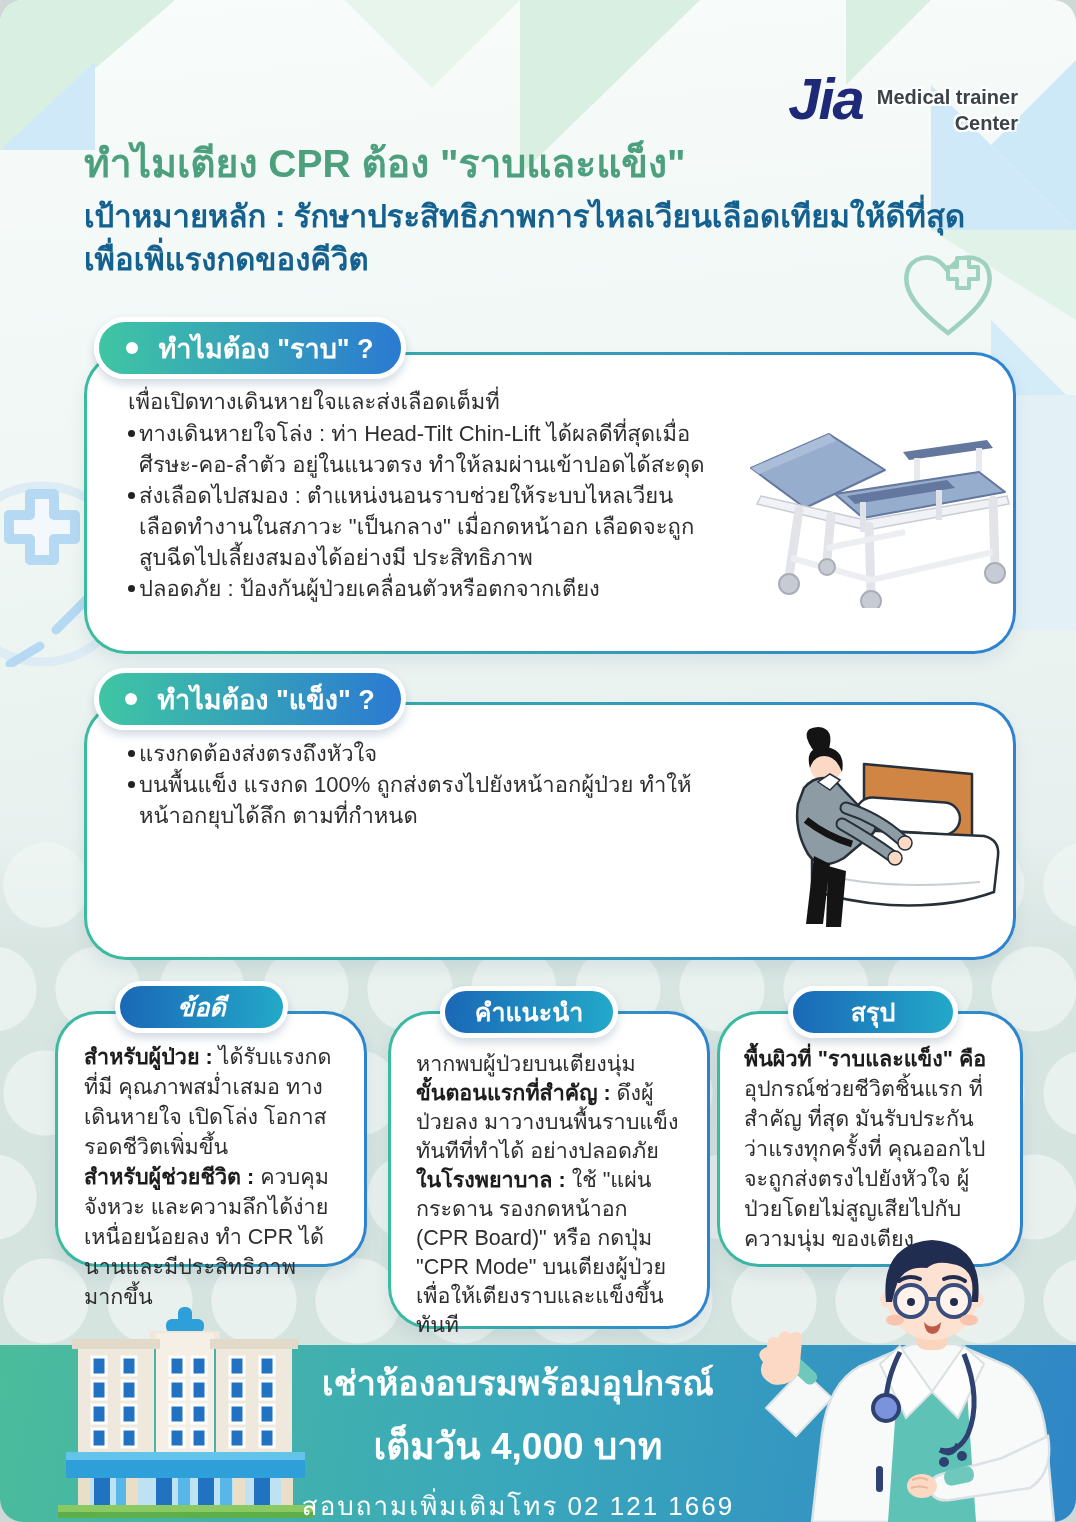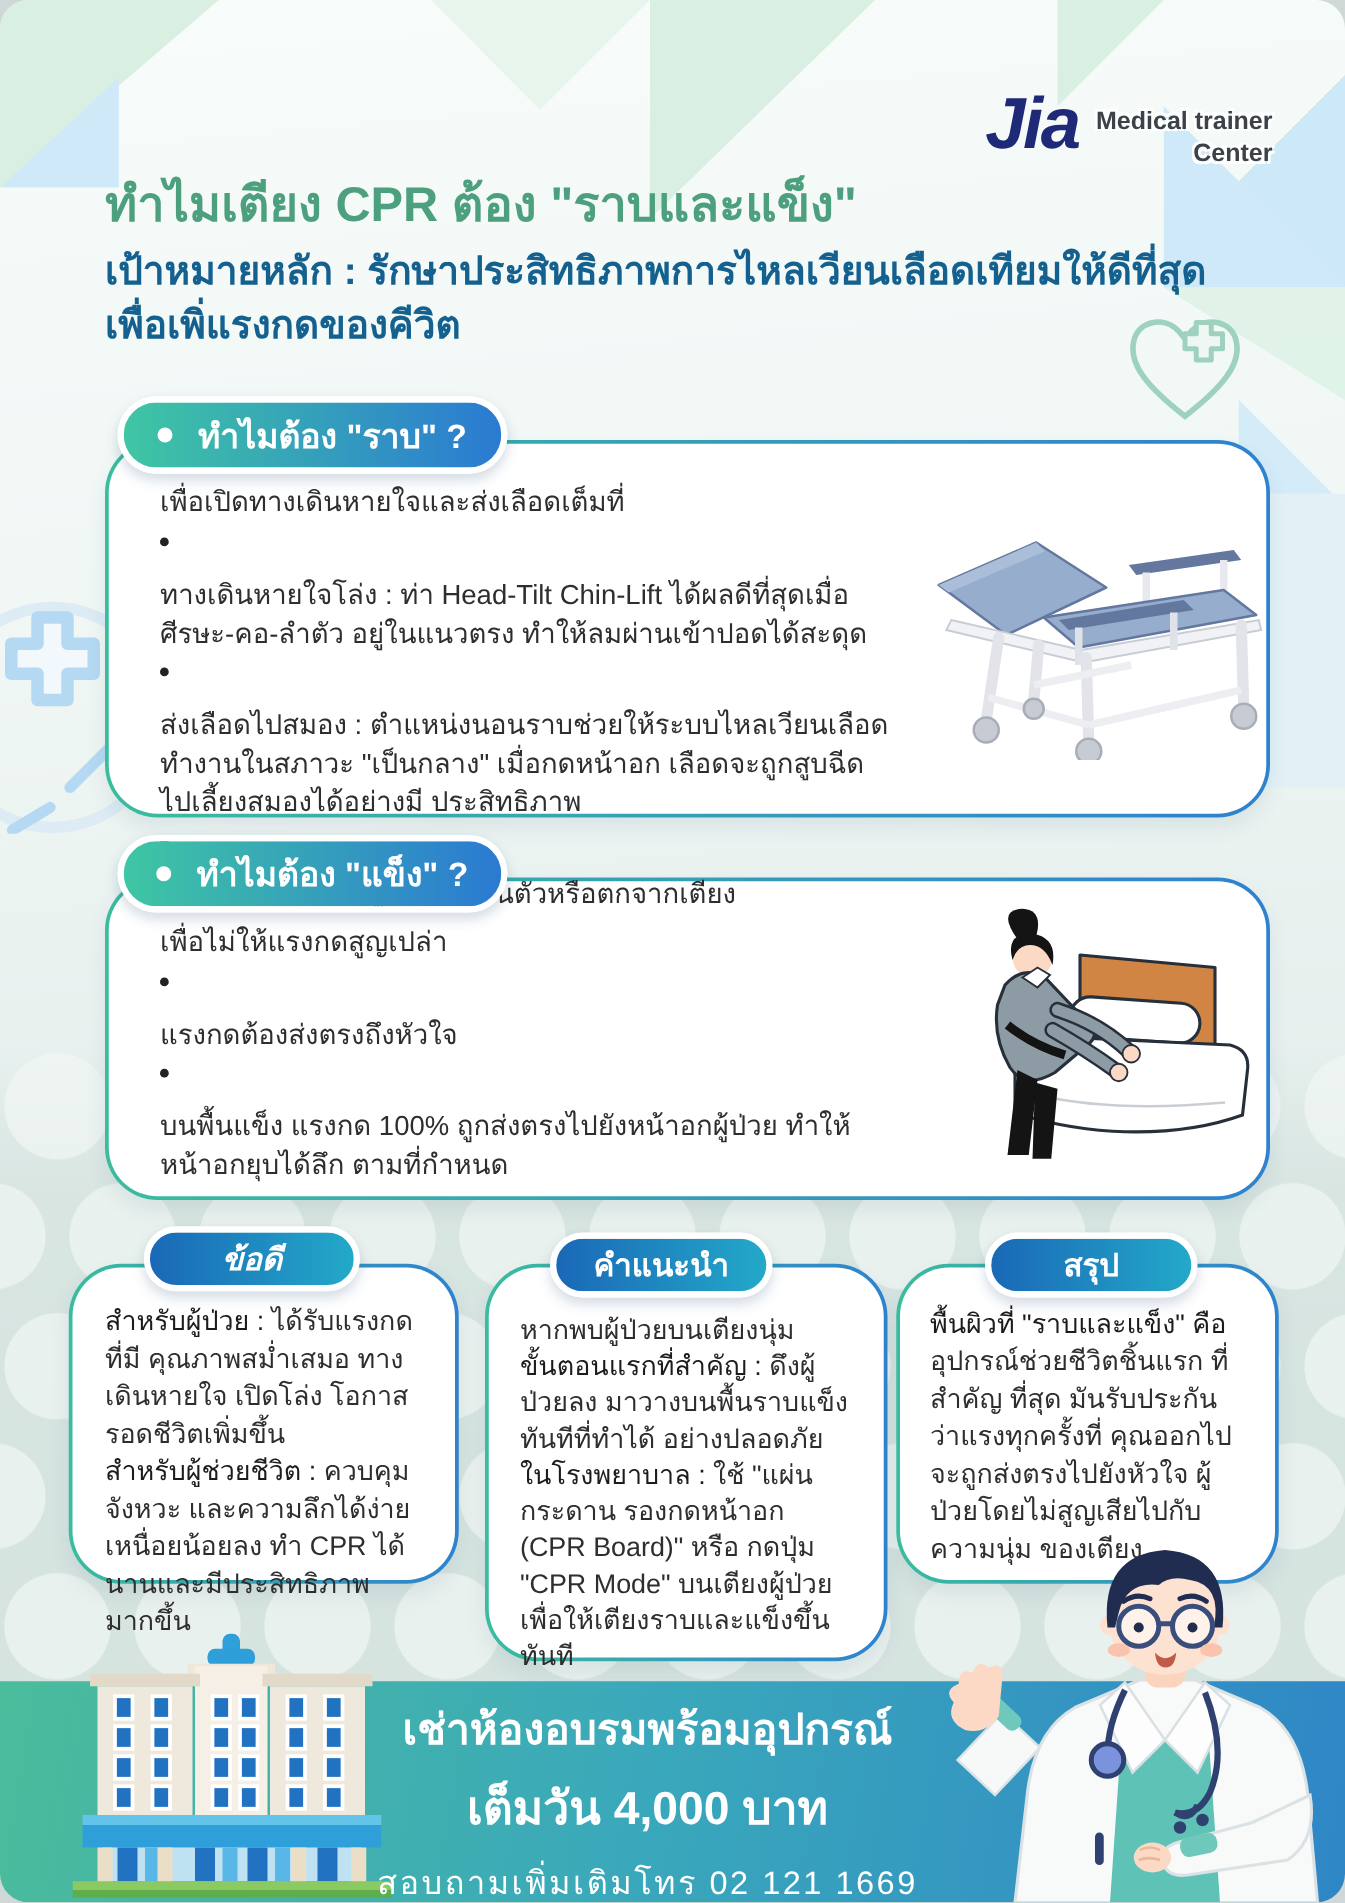--- a/index.html
+++ b/index.html
@@ -42,27 +42,27 @@
     background:linear-gradient(90deg,#3fc6a3 0%,#2b7ad2 100%);
     box-shadow:0 5px 10px rgba(30,70,110,.20);}
   .pill .pdot{width:12px;height:12px;border-radius:50%;background:#fff;margin-right:20px;flex:none;}
   .pill.big{font-size:27px;}
   .pill.small{font-size:25px;background:linear-gradient(90deg,#1a68b7 0%,#23a9c9 100%);}
 
   
   .sec-text{z-index:3;color:#2e2e2e;font-size:22px;line-height:31px;}
   .sec-intro{margin:0 0 1px 0;}
   .sec-ul{list-style:none;margin:0;padding:0;}
-  .sec-ul li{display:flex;gap:23px;flex-direction:column;}
+  .sec-ul li{display:flex;gap:4px;}
   .bdot{width:7px;height:7px;border-radius:50%;background:#222;margin-top:12px;flex:none;}
 
   
   .col-text{z-index:3;color:#2e2e2e;font-size:21.5px;line-height:30px;}
   .col-text p{margin:0;}
-  .lead{font-weight:normal;color:#1c1c1c;}
+  .lead{font-weight:bold;color:#1c1c1c;}
 
   
   .banner{left:0;right:0;top:1345px;height:177px;z-index:2;
     background:linear-gradient(100deg,#4bbc9b 0%,#3aa8bb 48%,#2f86c6 100%);}
   .banner-text{left:268px;top:1356px;width:500px;text-align:center;color:#fff;z-index:4;}
   .banner-l1{font-size:34px;font-weight:bold;margin:0 0 6px 0;}
   .banner-l2{font-size:37px;font-weight:bold;margin:0 0 10px 0;}
   .banner-l3{font-size:26px;font-weight:500;letter-spacing:2px;margin:0 0 2px 0;}
 
   .illu{z-index:3;}
@@ -176,21 +176,20 @@
   </svg>
 
   <div class="abs gcard" style="left:84px;top:702px;width:926px;height:252px;">
     <div class="gcard-in"></div>
   </div>
   <div class="abs pill big" style="left:94px;top:668px;width:312px;height:62px;">
     <span class="pdot"></span>
     <span>ทำไมต้อง "แข็ง" ?</span>
   </div>
   <div class="abs sec-text" style="left:128px;top:738px;width:610px;">
-    <p class="sec-intro">เพื่อไม่ให้แรงกดสูญเปล่า</p>
     <ul class="sec-ul">
       <li>
           <span class="bdot"></span>
           <span>แรงกดต้องส่งตรงถึงหัวใจ</span>
         </li>
       <li>
           <span class="bdot"></span>
           <span>บนพื้นแข็ง แรงกด 100% ถูกส่งตรงไปยังหน้าอกผู้ป่วย ทำให้หน้าอกยุบได้ลึก ตามที่กำหนด</span>
         </li>
     </ul>

